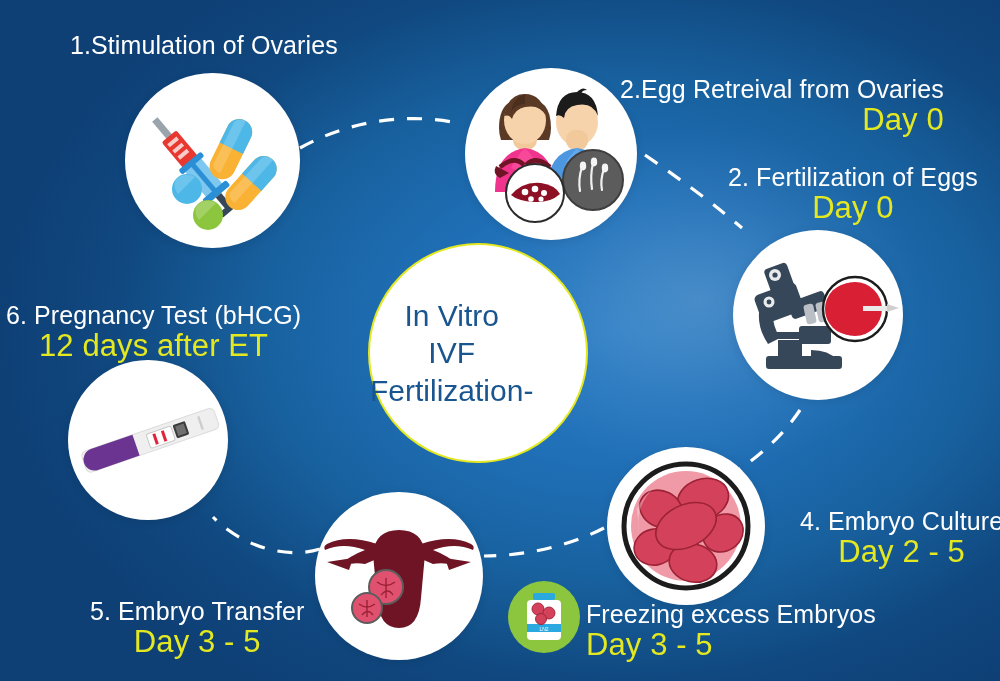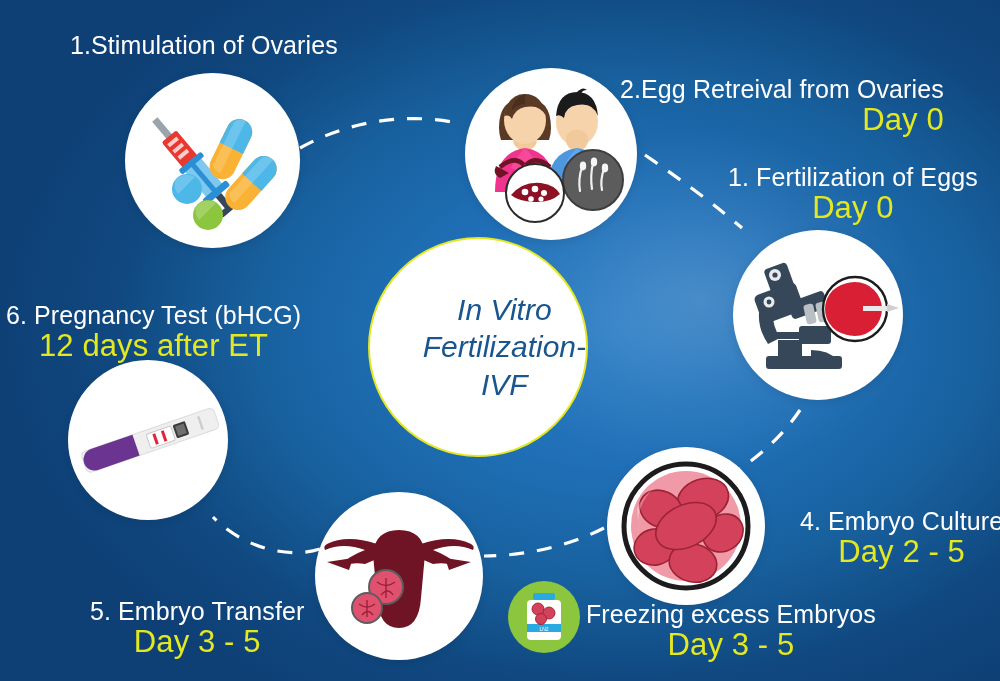--- a/index.html
+++ b/index.html
@@ -45,30 +45,29 @@
     white-space: nowrap;
   }
   .day {
     color: #e3e820;
     font-size: 31px;
     line-height: 1.12;
     white-space: nowrap;
   }
   .center-circle {
     position: absolute;
-    left: 368px; top: 237px;
+    left: 368px; top: 243px;
     width: 220px; height: 220px;
     border-radius: 50%;
     background: #ffffff;
     border: 2px solid #e3e820;
     box-sizing: border-box;
     display: flex;
     align-items: center;
-    justify-content: flex-end;
-    font-style: italic;
+    justify-content: flex-start;
   }
   .center-text {
     color: #19558f;
     font-size: 30px;
     line-height: 1.24;
     text-align: center;
     font-weight: 400;
   }
   .freeze-badge {
     position: absolute;
@@ -196,21 +195,21 @@
           <circle cx="70" cy="121" r="3.3"></circle>
           <circle cx="79" cy="125" r="3"></circle>
           <circle cx="66" cy="131" r="2.8"></circle>
           <circle cx="76" cy="131" r="2.6"></circle>
         </g>
       </g>
     </svg>
   </div>
 
   <div class="label" style="left:728px; top:163px; text-align:center;">
-    <div>1. Fertilization of Eggs</div>
+    <div>2. Fertilization of Eggs</div>
     <div class="day">Day 0</div>
   </div>
 
   <div class="bubble" style="left:733px; top:230px; width:170px; height:170px;">
     <svg class="icon-holder" viewBox="0 0 170 170">
       <g fill="#37475a">
         <rect x="33" y="126" width="76" height="13" rx="3"></rect>
         <rect x="45" y="110" width="24" height="18"></rect>
         <path d="M31,64 q-12,26 4,50 l12,-6 q-12,-20 -4,-38z"></path>
         <rect x="35" y="35" width="24" height="32" rx="4" transform="rotate(-20 47 51)"></rect>
@@ -235,22 +234,22 @@
         <circle cx="118" cy="79" r="26" fill="#d81f34"></circle>
         <path d="M130,76 h24 v5 h-24 z" fill="#e9e9e9"></path>
         <path d="M154,74 l12,4 l-12,4 z" fill="#cfcfcf"></path>
       </g>
     </svg>
   </div>
 
   <div class="center-circle">
     <div class="center-text">
       <div>In Vitro</div>
+      <div>IVF</div>
       <div>Fertilization-</div>
-      <div>IVF</div>
     </div>
   </div>
 
   <div class="label" style="left:786px; top:507px; text-align:center;margin-left:14px;">
     <div>4. Embryo Culture</div>
     <div class="day">Day 2 - 5</div>
   </div>
 
   <div class="bubble" style="left:607px; top:447px; width:158px; height:158px;">
     <svg class="icon-holder" viewBox="0 0 158 158">
@@ -275,21 +274,21 @@
       <rect x="5" y="32" width="34" height="8" fill="#2aa8e0"></rect>
       <text x="22" y="38.5" font-size="5" fill="#ffffff" text-anchor="middle" font-family="Liberation Sans, sans-serif">LN2</text>
       <g fill="#d3425a" stroke="#9c2235" stroke-width="0.9">
         <circle cx="16" cy="17" r="6"></circle>
         <circle cx="27" cy="21" r="6"></circle>
         <circle cx="19" cy="27" r="5.5"></circle>
       </g>
     </svg>
   </div>
 
-  <div class="label" style="left:586px; top:600px; text-align:center;">
+  <div class="label" style="left:586px; top:600px; text-align:left;">
     <div>Freezing excess Embryos</div>
     <div class="day">Day 3 - 5</div>
   </div>
 
   <div class="bubble" style="left:315px; top:492px; width:168px; height:168px;">
     <svg class="icon-holder" viewBox="0 0 168 168">
       <g fill="#6e1424">
         <path d="M84,38 q24,0 26,24 l-4,44 q-2,30 -22,30 q-20,0 -22,-30 l-4,-44 q2,-24 26,-24z"></path>
         <path d="M62,52 q-30,-10 -50,0 q-4,2 -2,6 q18,-8 40,0 q-16,6 -26,16 q14,-4 26,-2 l14,-6 z"></path>
         <path d="M106,52 q30,-10 50,0 q4,2 2,6 q-18,-8 -40,0 q16,6 26,16 q-14,-4 -26,-2 l-14,-6 z"></path>

